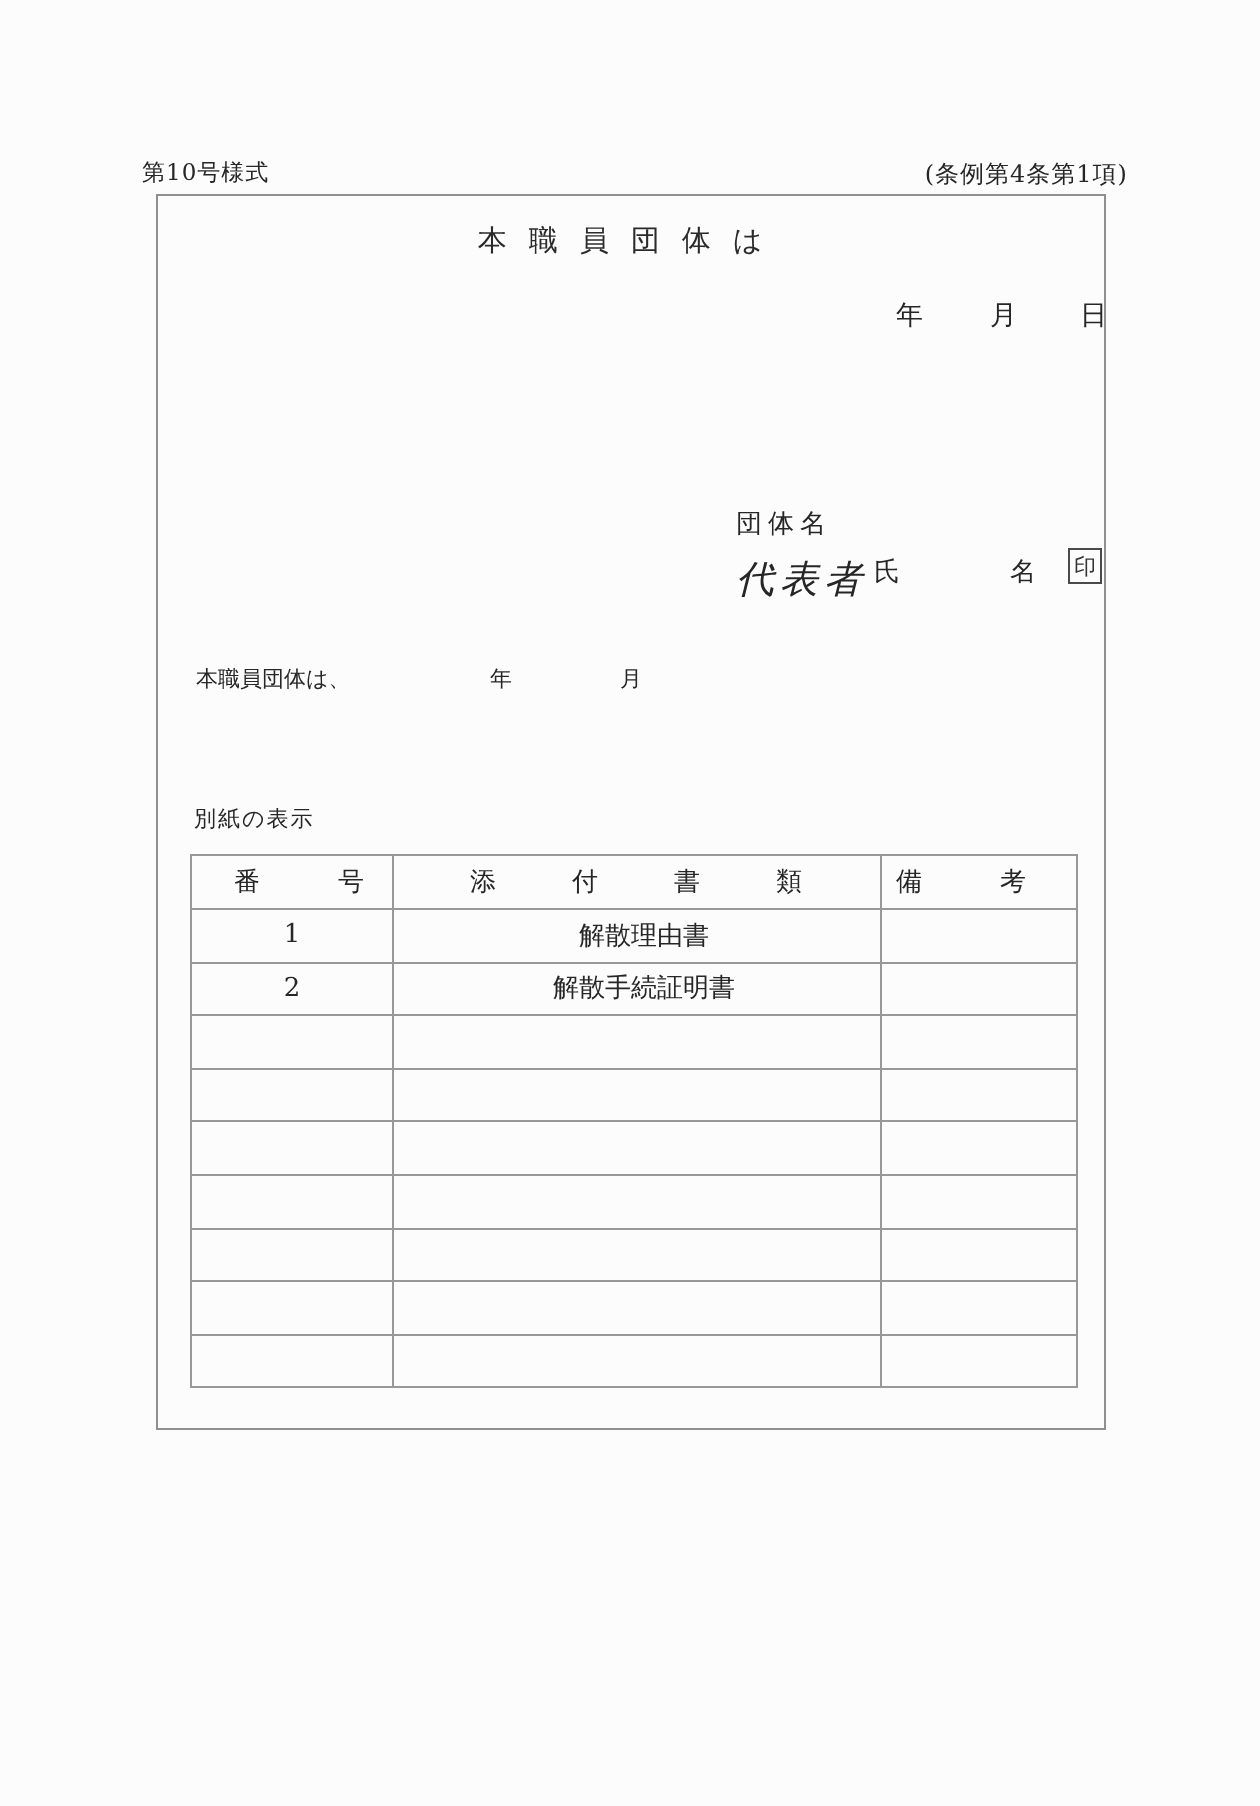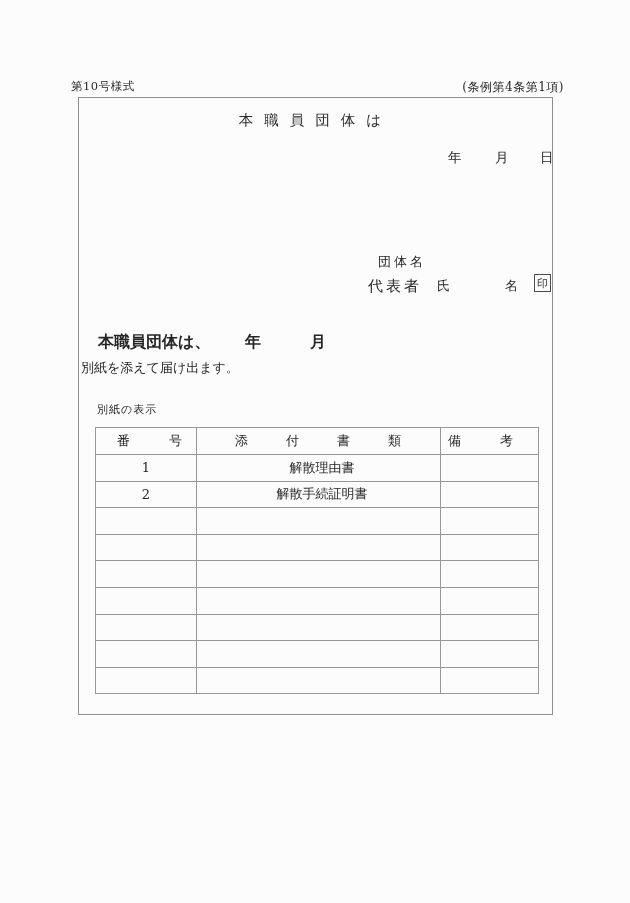--- a/index.html
+++ b/index.html
@@ -24,32 +24,32 @@
     text-align:center; font-size:14.5px; letter-spacing:11px;
     color:#2a2a2a;
   }
 
   .date-y { position:absolute; left:369px; top:51px; font-size:13.5px; }
   .date-m { position:absolute; left:416px; top:51px; font-size:13.5px; }
   .date-d { position:absolute; left:461px; top:51px; font-size:13.5px; }
 
   .addressee { position:absolute; left:18px; top:78px; font-size:12.8px; letter-spacing:.3px; }
 
-  .org-name  { position:absolute; left:299px; top:155px; font-size:13px; letter-spacing:3px;font-family:Liberation Serif, serif; }
-  .rep-label { position:absolute; left:289px; top:179px; font-size:15px; letter-spacing:3px; }
+  .org-name  { position:absolute; left:289px; top:155px; font-size:13px; letter-spacing:3px;font-family:Liberation Serif, serif; }
+  .rep-label { position:absolute; left:289px; top:179px; font-size:19px; letter-spacing:3px;font-style:italic; }
   .rep-shi   { position:absolute; left:358px; top:179px; font-size:13px; }
   .rep-mei   { position:absolute; left:426px; top:179px; font-size:13px; }
   .seal {
     position:absolute; left:455px; top:176px;
     width:15px; height:16px; border:1px solid #4a4a4a;
     font-size:11px; display:flex; align-items:center; justify-content:center;
     color:#333;
   }
 
-  .body-line1 { position:absolute; left:0; right:0; top:234px; height:18px; font-size:16px;font-weight:bold; }
+  .body-line1 { position:absolute; left:0; right:0; top:234px; height:18px; font-size:11px; }
   .b1-lead { position:absolute; left:19px;  top:0; }
   .b1-y    { position:absolute; left:166px; top:0; }
   .b1-m    { position:absolute; left:231px; top:0; }
   .b1-tail { position:absolute; left:298px; top:0; }
   .body-line2 { position:absolute; left:2px; top:261px; font-size:13px; }
 
   .attach-heading { position:absolute; left:18px; top:304px; font-size:11px; letter-spacing:1px; }
 
   .att-table {
     position:absolute; left:16px; top:329px;
@@ -91,21 +91,20 @@
     <span class="rep-label">代表者</span>
     <span class="rep-shi">氏</span>
     <span class="rep-mei">名</span>
     <span class="seal">印</span>
 
     <div class="body-line1">
       <span class="b1-lead">本職員団体は、</span>
       <span class="b1-y">年</span>
       <span class="b1-m">月</span>
     </div>
-    <div class="body-line2">別紙を添えて届け出ます。</div>
 
     <div class="attach-heading">別紙の表示</div>
 
     <table class="att-table">
       <colgroup>
         <col style="width:101px">
         <col style="width:244px">
         <col style="width:98px">
       </colgroup>
       <thead>

